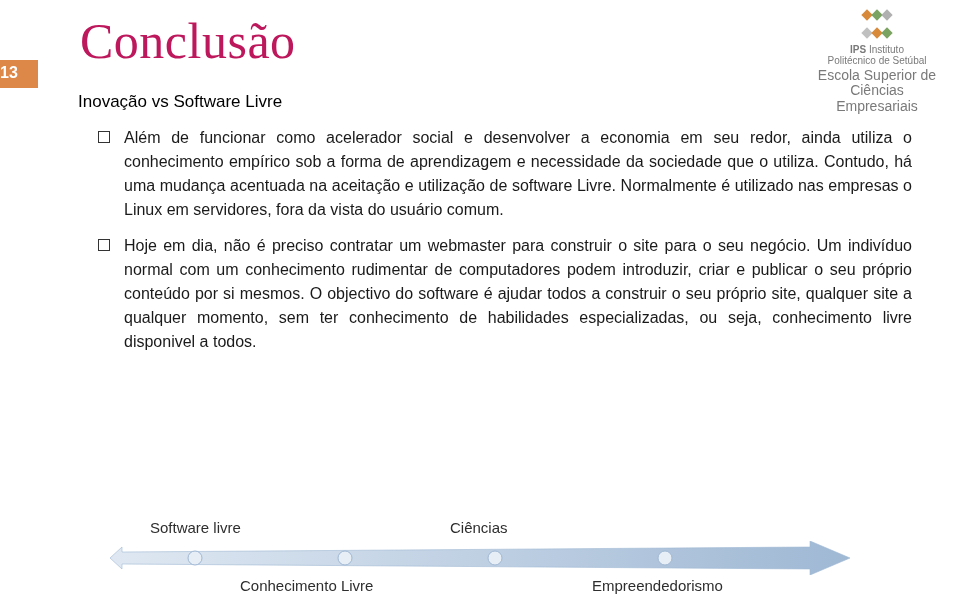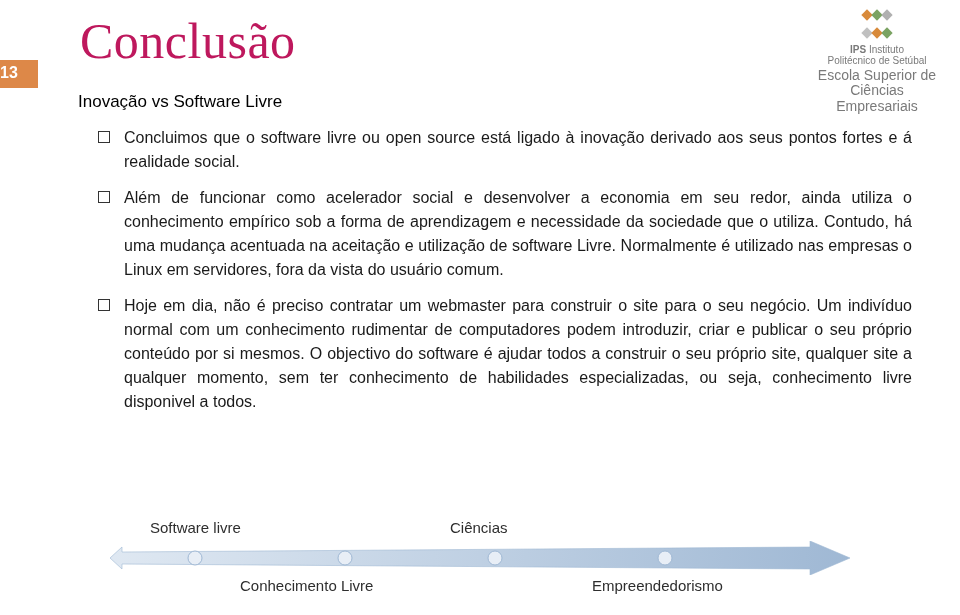--- a/index.html
+++ b/index.html
@@ -141,21 +141,20 @@
     <b>IPS</b> <span>Instituto</span><br><span>Politécnico de Setúbal</span>
   </div>
   <div class="logo-text-sub">
     <span>Escola Superior de</span><br><span>Ciências Empresariais</span>
   </div>
 </div>
 
 <div class="content">
   <div class="subtitle">Inovação vs Software Livre</div>
   <ul class="bullets">
-    <li>Concluimos que o software livre ou open source está ligado à inovação derivado aos seus pontos fortes e á realidade social.</li>
     <li>Além de funcionar como acelerador social e desenvolver a economia em seu redor, ainda utiliza o conhecimento empírico sob a forma de aprendizagem e necessidade da sociedade que o utiliza. Contudo, há uma mudança acentuada na aceitação e utilização de software Livre. Normalmente é utilizado nas empresas o Linux em servidores, fora da vista do usuário comum.</li>
     <li>Hoje em dia, não é preciso contratar um webmaster para construir o site para o seu negócio. Um indivíduo normal com um conhecimento rudimentar de computadores podem introduzir, criar e publicar o seu próprio conteúdo por si mesmos. O objectivo do software é ajudar todos a construir o seu próprio site, qualquer site a qualquer momento, sem ter conhecimento de habilidades especializadas, ou seja, conhecimento livre disponivel a todos.</li>
   </ul>
 </div>
 
 <div class="arrow-wrap">
   <div class="arrow-label lbl-top-left">Software livre</div>
   <div class="arrow-label lbl-top-right">Ciências</div>
   <svg class="arrow-svg" viewBox="0 0 740 34">
     <defs>

